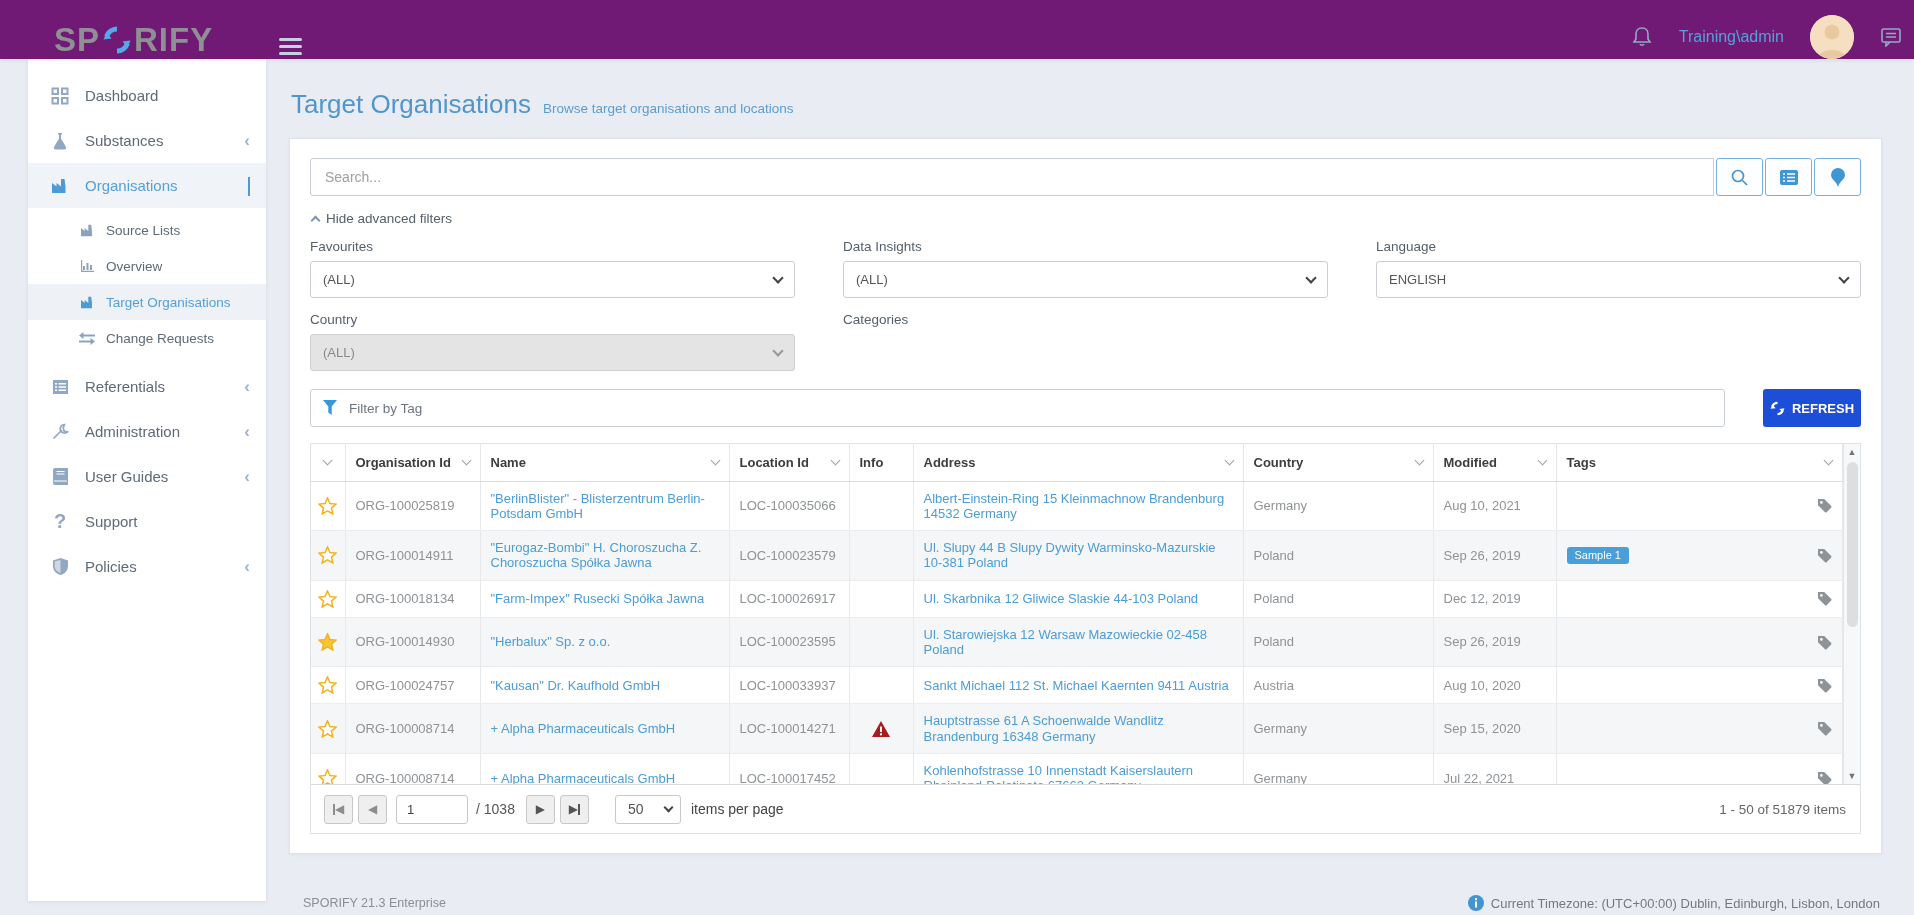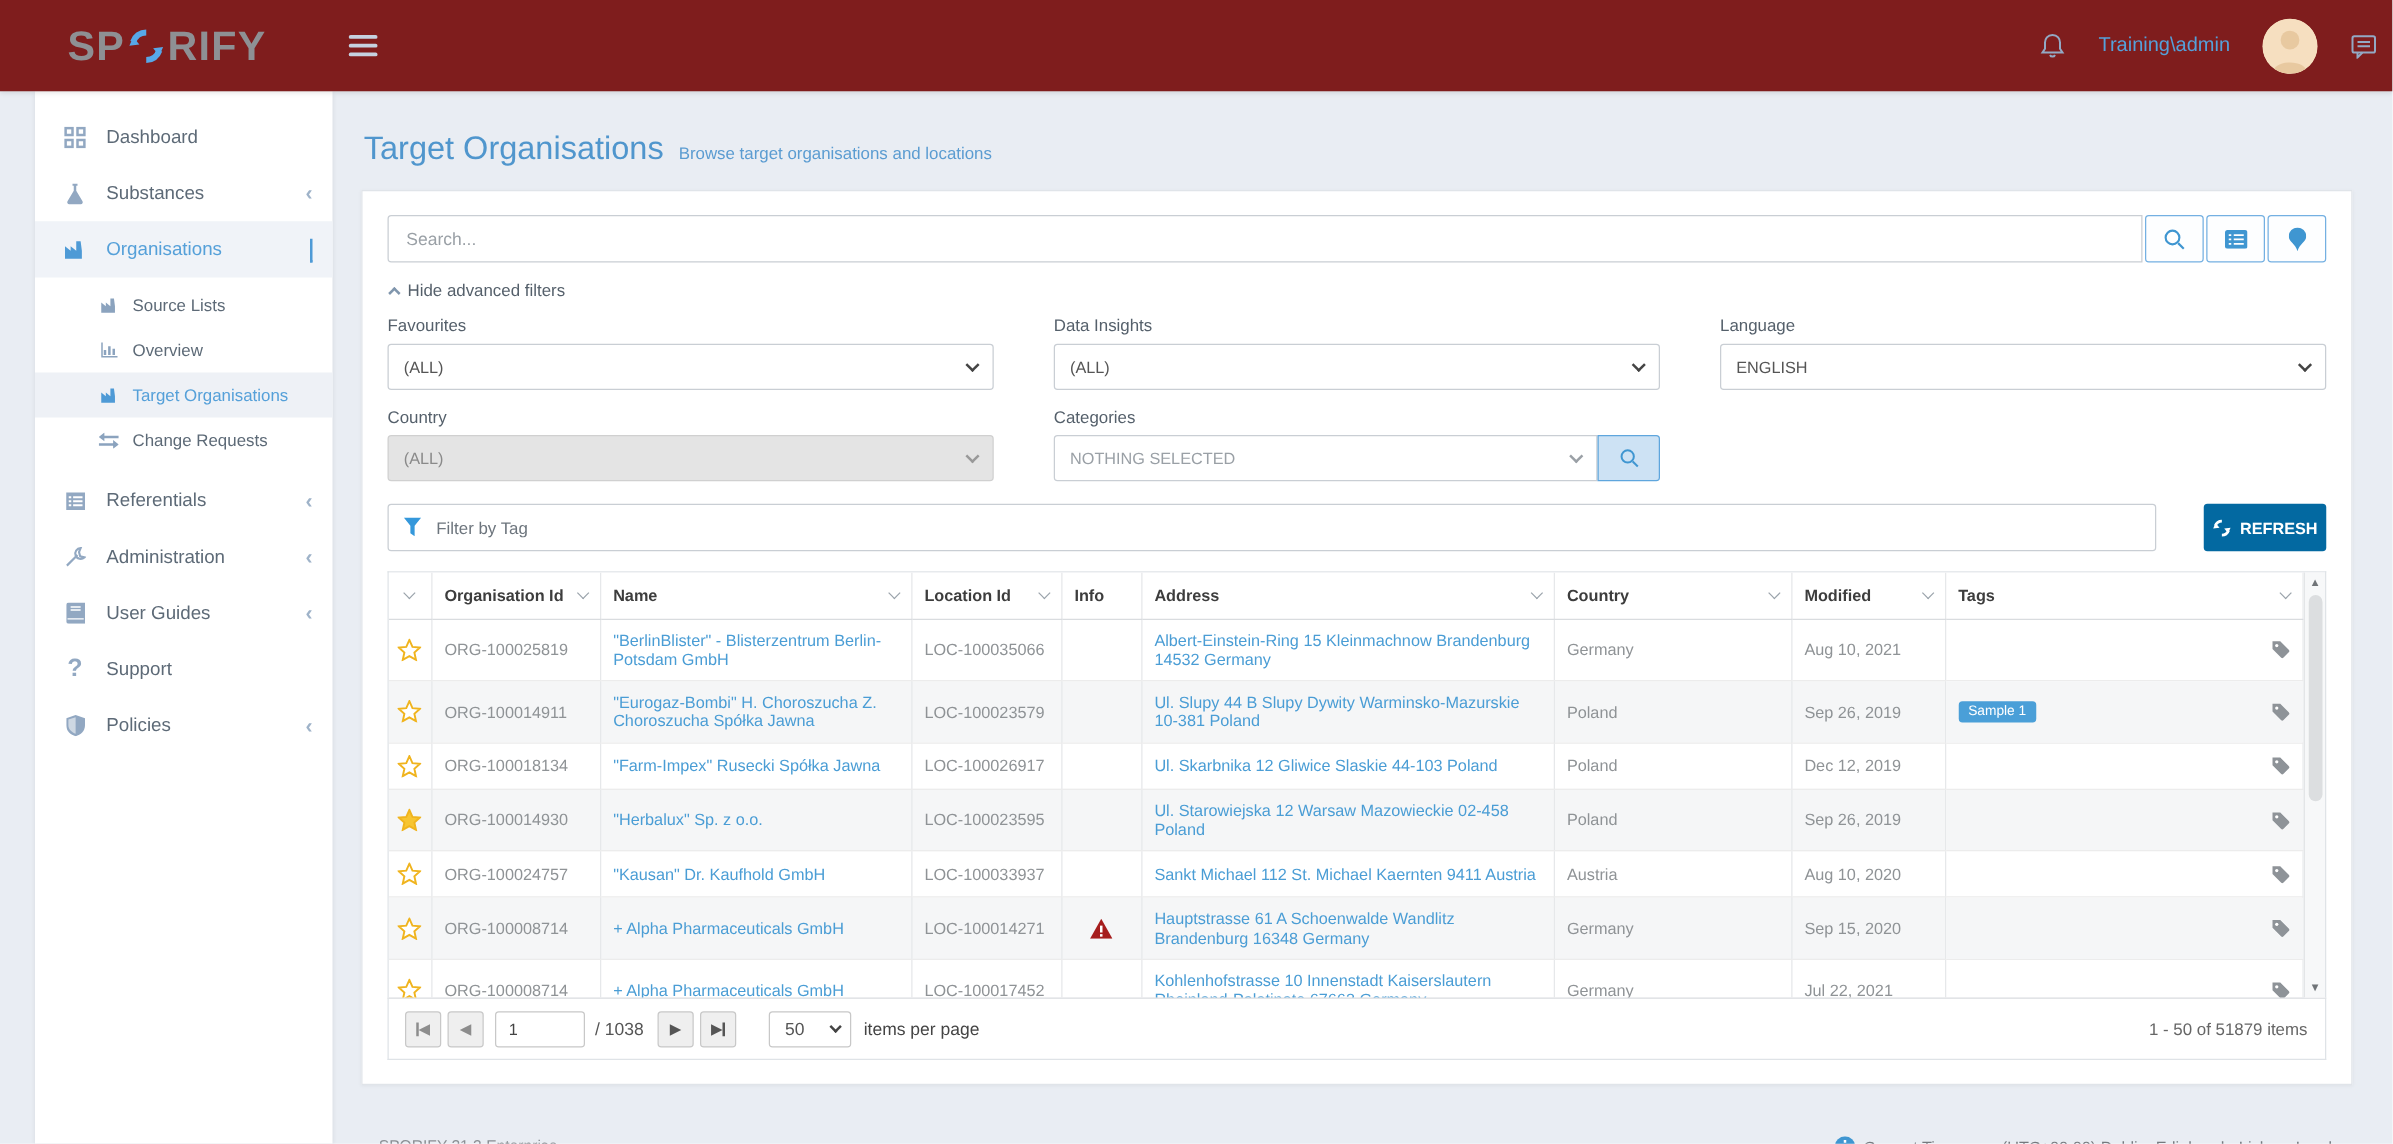--- a/index.html
+++ b/index.html
@@ -1,22 +1,22 @@
 <!DOCTYPE html>
 <html><head>
 <meta charset="utf-8">
 <style>
   * { margin:0; padding:0; box-sizing:border-box; }
   html,body { width:1914px; height:915px; overflow:hidden; }
   body { font-family:"Liberation Sans", sans-serif; background:#e9edf3; color:#4a4a4a; }
   svg { display:block; }
 
   
-  .topbar { height:73px; background:#7f1d1d; box-shadow:0 1px 4px rgba(0,0,0,.10); position:relative; z-index:5;
-            display:flex; align-items:center; }
+  .topbar { height:59px; background:#701a75; box-shadow:0 1px 4px rgba(0,0,0,.10); position:relative; z-index:5;
+            display:flex; align-items:flex-end; }
   .logo { display:flex; align-items:center; margin-left:54px; }
   .logo .word { font-size:33px; font-weight:800; color:#8e9094; letter-spacing:1px; }
   .logo .o-icon { margin:0 2px; }
   .hamburger { margin-left:66px; cursor:pointer; }
   .hamburger span { display:block; width:23px; height:3px; background:#c6d1e0; margin:4px 0; border-radius:2px; }
   .topbar-right { margin-left:auto; display:flex; align-items:center; gap:26px; padding-right:10px; }
   .bell { color:#93a9c4; cursor:pointer; }
   .username { color:#55a0d9; font-size:16px; cursor:pointer; }
   .avatar { width:44px; height:44px; border-radius:50%; background:#f6dfc0; overflow:hidden; cursor:pointer; }
   .chat { color:#93a9c4; cursor:pointer; margin-right:2px; }
@@ -73,21 +73,21 @@
   .cat-wrap .fselect .sel-chev { border-color:#9aa0a6; }
   .cat-search-btn { width:50px; height:37px; background:#cde2f4; border:1px solid #5fa6dd; border-radius:0 3px 3px 0;
                     display:flex; align-items:center; justify-content:center; cursor:pointer; }
 
   .tag-row { display:flex; margin-bottom:16px; }
   .tag-input-wrap { position:relative; flex:1; margin-right:38px; }
   .tag-input { width:100%; height:38px; border:1px solid #c9ced4; border-radius:3px; padding:0 12px 0 38px; font-size:13.5px; color:#444;
                font-family:"Liberation Sans",sans-serif; }
   .tag-input::placeholder { color:#6d757d; }
   .funnel { position:absolute; left:13px; top:11px; }
-  .refresh-btn { width:98px; height:38px; background:#0369a1; border:none; border-radius:3px; color:#fff; font-size:13px; font-weight:bold;
+  .refresh-btn { width:98px; height:38px; background:#1d4ed8; border:none; border-radius:3px; color:#fff; font-size:13px; font-weight:bold;
                  display:flex; align-items:center; justify-content:center; gap:7px; cursor:pointer; font-family:"Liberation Sans",sans-serif; }
 
   
   .grid-wrap { position:relative; border:1px solid #dfe3e7; border-bottom:none; }
   .tbl-clip { height:340px; overflow:hidden; margin-right:17px; }
   table { border-collapse:collapse; width:100%; table-layout:fixed; }
   th, td { border-right:1px solid #e6e8ea; font-size:13px; text-align:left; vertical-align:middle; }
   thead th { height:37px; padding:0 10px; color:#3d3d3d; font-weight:bold; border-bottom:1px solid #d9dcdf; background:#fff; }
   .th-inner { display:flex; align-items:center; justify-content:space-between; }
   .sort-chev { width:7px; height:7px; border-right:1.7px solid #9aa3ab; border-bottom:1.7px solid #9aa3ab; transform:rotate(45deg);
@@ -360,32 +360,20 @@
         </div>
         <div class="fgroup">
           <label>Country</label>
           <div class="fselect disabled">
             <span class="val">(ALL)</span>
             <span class="sel-chev"></span>
           </div>
         </div>
         <div class="fgroup">
           <label>Categories</label>
-          <div class="cat-wrap">
-            <div class="fselect">
-              <span class="val">NOTHING SELECTED</span>
-              <span class="sel-chev"></span>
-            </div>
-            <div class="cat-search-btn">
-              <svg width="17" height="17" viewBox="0 0 19 19" fill="none" stroke="#3f96d1" stroke-width="1.8">
-                <circle cx="8" cy="8" r="5.5"></circle>
-                  <path d="M12.5 12.5 L17 17"></path>
-              </svg>
-            </div>
-          </div>
         </div>
         <div class="fgroup"></div>
       </div>
 
       <div class="tag-row">
         <div class="tag-input-wrap">
           <span class="funnel">
             <svg width="14" height="15" viewBox="0 0 14 15">
                 <path d="M0 0 H14 L8.7 6.5 V15 L5.3 12.6 V6.5 Z" fill="#3598db"></path>
               </svg>

